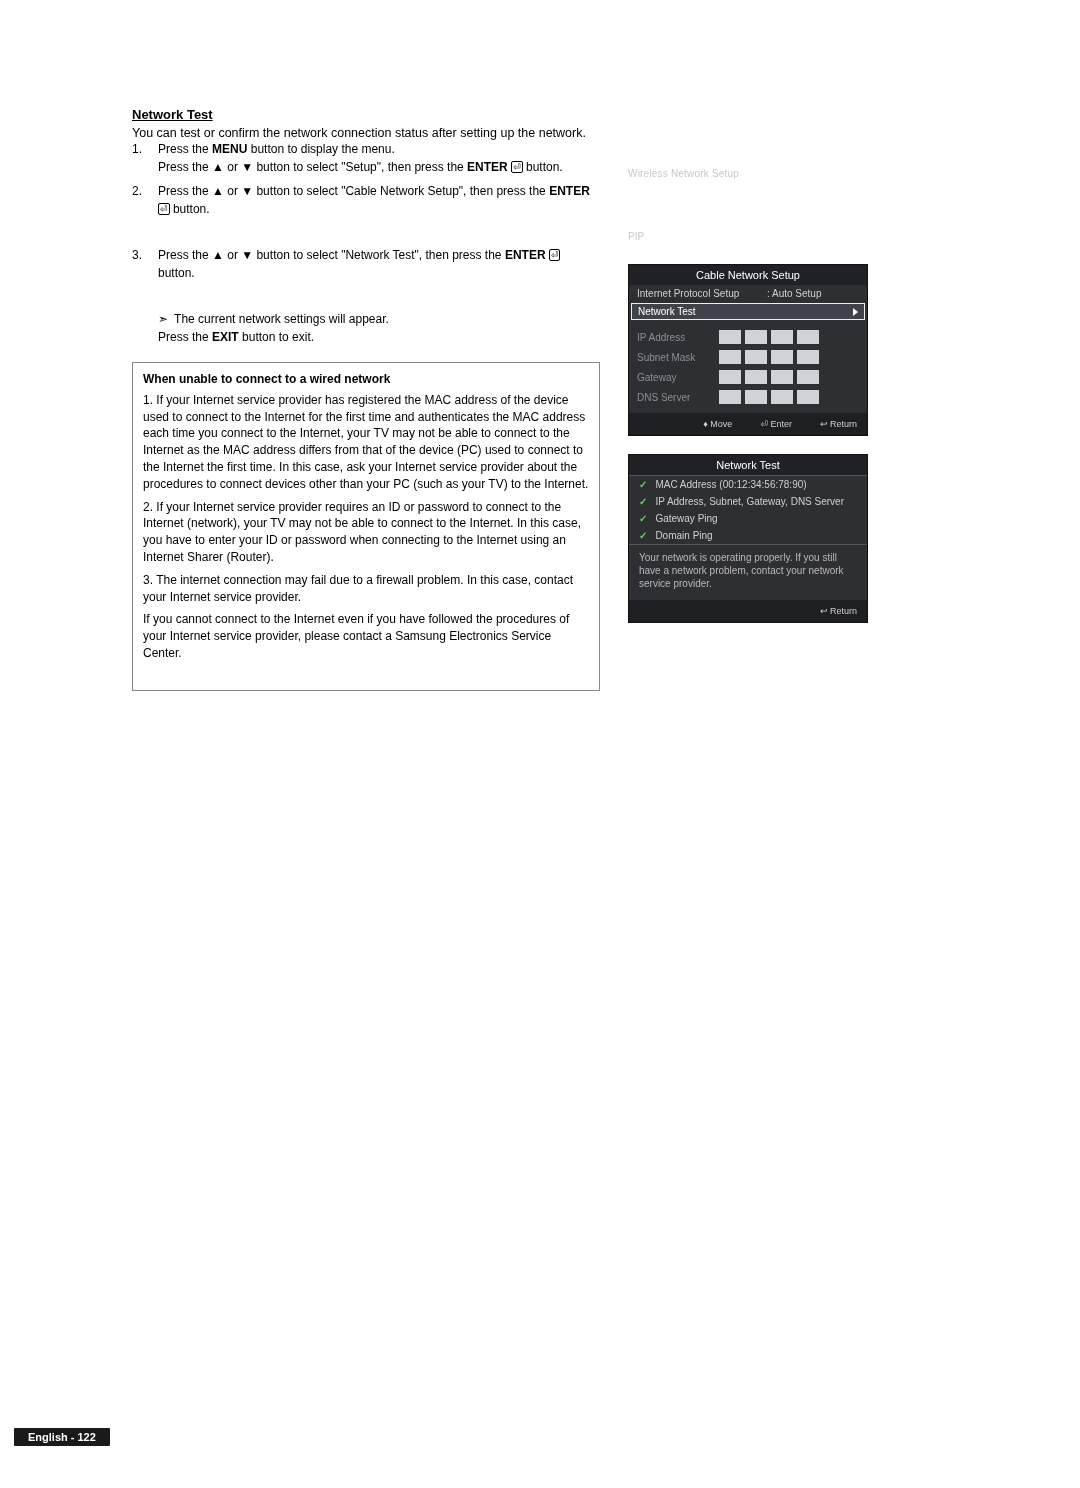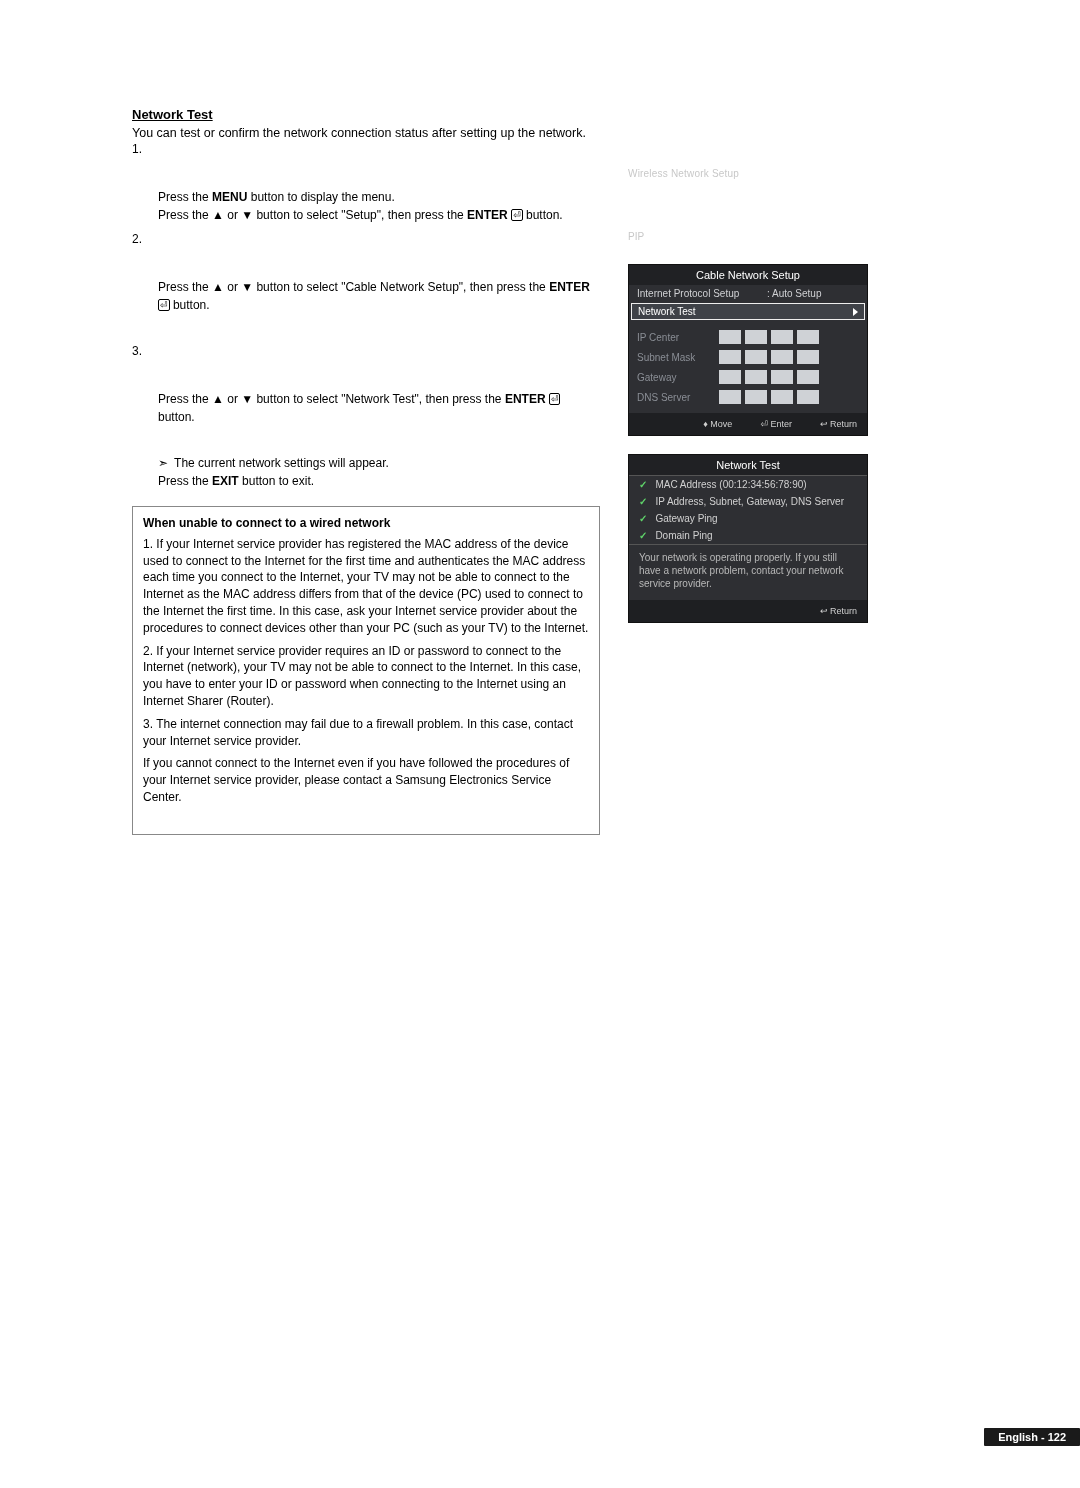--- a/index.html
+++ b/index.html
@@ -38,21 +38,20 @@
     display: flex;
     margin-bottom: 6px;
     line-height: 1.5;
   }
   ol.steps .num {
     width: 26px;
     flex-shrink: 0;
   }
   ol.steps .body {
     flex: 1;
-    margin-top: 48px;
   }
   .steps-block1 { margin-bottom: 96px; }
   .sub-note {
     padding-left: 26px;
     line-height: 1.5;
   }
   .sub-note .arrow { margin-right: 6px; }
   .bold { font-weight: bold; }
   .enter-glyph {
     font-family: Arial;
@@ -192,21 +191,21 @@
     justify-content: flex-end;
     padding: 6px 10px;
     font-size: 9px;
     color: #cfcfcf;
     background: #1e1f22;
   }
   .footer {
     position: absolute;
     left: 14px; right: 0;
     bottom: 42px;
-    text-align: right;
+    text-align: left;
   }
   .footer-pill {
     display: inline-block;
     background: #1a1a1a;
     color: #fff;
     font-size: 11px;
     padding: 3px 14px;
     border-radius: 1px;
     font-weight: bold;
   }
@@ -270,21 +269,21 @@
         <span class="k">Internet Protocol Setup</span>
         <span>: Auto Setup</span>
       </div>
       <div class="osd-row highlight">
         <span>Network Test</span>
         <span class="tri"></span>
       </div>
       <div style="height:6px"></div>
       <div id="ip-rows">
           <div class="ip-row">
-            <div class="label">IP Center</div>
+            <div class="label">IP Address</div>
             <div class="ip-cells">
               <div class="ip-cell"></div>
               <div class="ip-cell"></div>
               <div class="ip-cell"></div>
               <div class="ip-cell"></div>
             </div>
           </div>
           <div class="ip-row">
             <div class="label">Subnet Mask</div>
             <div class="ip-cells">

